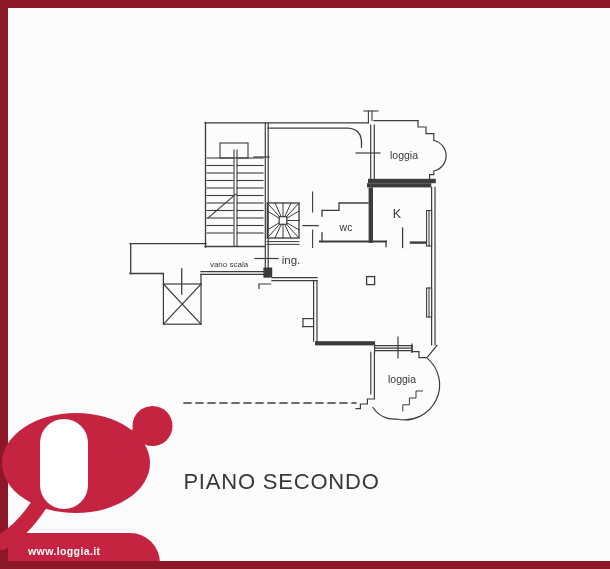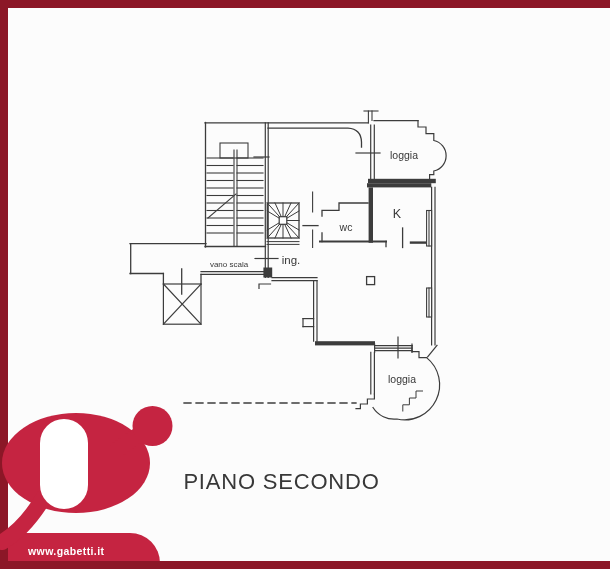--- a/index.html
+++ b/index.html
@@ -228,17 +228,17 @@
 
   <svg class="logo" width="180" height="165" viewBox="0 0 180 165">
     <ellipse class="brand-fill" cx="76" cy="78" rx="74" ry="50"></ellipse>
     <path class="brand-stroke" d="M44,112 C30,135 16,149 2,157" fill="none" stroke-width="16" stroke-linecap="round"></path>
     <path class="brand-fill" d="M110,60 L136,42 L147,53 L121,72 Z"></path>
     <circle class="brand-fill" cx="152.5" cy="41" r="20"></circle>
     <rect x="40" y="34" width="48" height="90" rx="24" fill="#ffffff"></rect>
   </svg>
 
   <div class="banner">
-    <span class="url">www.gabetti.it</span>
+    <span class="url">www.loggia.it</span>
   </div>
 
   <div class="page-border"></div>
 </div>
 
 </body></html>

